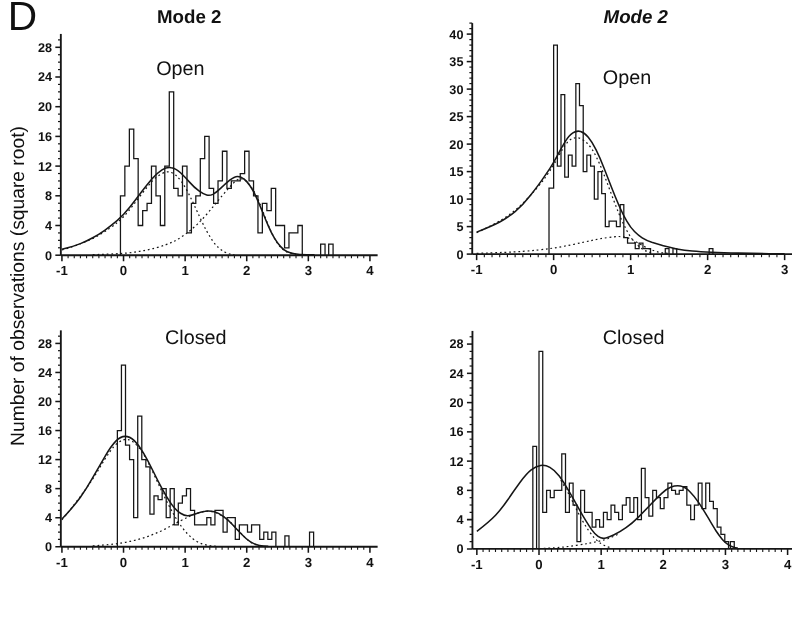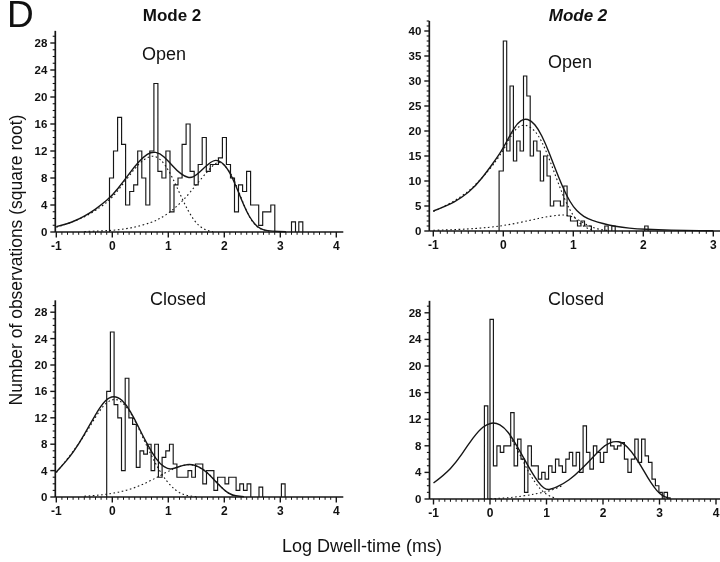--- a/index.html
+++ b/index.html
@@ -2,21 +2,21 @@
 <html><head>
 <meta charset="utf-8">
 <style>
   html,body{margin:0;padding:0;background:#fff;}
   .fig{
     position:relative;width:720px;height:562px;background:#fff;overflow:hidden;
     font-family:"Liberation Sans",sans-serif;color:#111;
   }
   .panel-letter{position:absolute;left:7px;top:-6px;font-size:37px;font-weight:400;letter-spacing:0;}
   .col-title{position:absolute;transform:translateX(-50%);font-size:17px;font-weight:bold;white-space:nowrap;}
-  .state-label{position:absolute;transform:translateX(-50%);font-size:18px;font-weight:400;white-space:nowrap;}
+  .state-label{position:absolute;transform:translateX(-50%);font-size:18px;font-weight:400;white-space:nowrap;margin-top:8px;}
   .y-label{position:absolute;left:16px;top:260px;transform:translate(-50%,-50%) rotate(-90deg);
     font-size:17.5px;white-space:nowrap;}
   .x-label{position:absolute;left:362px;top:546px;transform:translate(-50%,-50%);font-size:18px;white-space:nowrap;}
   svg.plots{position:absolute;left:0;top:0;}
   .tickx{font-family:"Liberation Sans",sans-serif;font-size:12px;font-weight:bold;fill:#111;}
   .ticky{font-family:"Liberation Sans",sans-serif;font-size:11.5px;font-weight:bold;fill:#111;}
 </style>
 </head>
 <body>
 
@@ -25,21 +25,20 @@
 
   <div class="col-title" style="left:172px;top:6px;">Mode 2</div>
   <div class="col-title" style="left:578px;top:6px;font-style:italic;">Mode 2</div>
 
   <div class="state-label" style="left:164px;top:44px;">Open</div>
   <div class="state-label" style="left:570px;top:52px;">Open</div>
   <div class="state-label" style="left:178px;top:289px;">Closed</div>
   <div class="state-label" style="left:576px;top:289px;">Closed</div>
 
   <div class="y-label">Number of observations (square root)</div>
-  <div class="x-label">Log Dwell-time (ms)</div>
 
   <svg class="plots" id="plots" width="720" height="562" viewBox="0 0 720 562">
       <g>
         <path d="M56.3 227.3 Q78.7 220.5 89.9 213.8 Q101.1 207.0 106.7 202.3 Q112.3 197.6 117.9 190.5 Q123.5 183.4 129.1 176.0 Q134.7 168.6 138.9 164.2 Q143.1 159.8 147.3 157.8 Q151.5 155.7 154.3 156.4 Q157.1 157.1 159.9 159.4 Q162.7 161.8 165.5 165.9 Q168.3 169.9 171.1 175.3 Q173.9 180.7 176.7 186.8 Q179.5 192.8 182.3 198.9 Q185.1 205.0 187.9 210.1 Q190.7 215.1 193.5 219.2 Q196.3 223.2 199.1 225.6 Q201.9 227.9 204.7 229.3 Q207.5 230.7 210.3 231.2 L213.1 231.7" fill="none" stroke="#161616" stroke-width="1.1" stroke-dasharray="1.6 2.6"></path>
         <path d="M84.3 231.5 Q101.1 231.0 109.5 230.5 Q117.9 230.0 126.3 228.6 Q134.7 227.3 143.1 224.9 Q151.5 222.6 157.1 219.9 Q162.7 217.2 168.3 213.1 Q173.9 209.1 179.5 203.7 Q185.1 198.3 190.7 191.5 Q196.3 184.8 201.9 178.0 Q207.5 171.3 211.7 166.9 Q215.9 162.5 218.7 162.5 Q221.5 162.5 224.3 165.2 Q227.1 167.9 229.9 172.3 Q232.7 176.7 235.5 183.4 Q238.3 190.2 241.1 197.6 Q243.9 205.0 246.7 211.1 Q249.5 217.2 252.3 221.2 Q255.1 225.3 257.9 227.3 Q260.7 229.3 264.9 230.3 L269.1 231.3" fill="none" stroke="#161616" stroke-width="1.1" stroke-dasharray="1.6 2.6"></path>
         <path d="M56.3 226.6 Q67.5 223.9 73.1 221.5 Q78.7 219.2 84.3 216.1 Q89.9 213.1 95.5 209.1 Q101.1 205.0 106.7 200.3 Q112.3 195.6 117.9 188.5 Q123.5 181.4 129.1 173.9 Q134.7 166.5 138.9 161.8 Q143.1 157.1 147.3 154.4 Q151.5 151.7 155.7 152.4 Q159.9 153.0 164.1 157.1 Q168.3 161.1 172.5 165.8 Q176.7 170.6 180.9 173.6 Q185.1 176.7 187.9 177.3 Q190.7 178.0 193.5 176.7 Q196.3 175.3 200.5 171.3 Q204.7 167.2 208.9 163.8 Q213.1 160.4 215.9 160.4 Q218.7 160.4 221.5 162.5 Q224.3 164.5 227.1 168.6 Q229.9 172.6 232.7 178.7 Q235.5 184.8 238.3 191.8 Q241.1 198.9 243.9 205.3 Q246.7 211.8 249.5 216.5 Q252.3 221.2 255.1 224.2 Q257.9 227.3 260.7 228.6 Q263.5 230.0 267.7 230.6 Q271.9 231.3 278.9 231.5 L285.9 231.7" fill="none" stroke="#161616" stroke-width="1.4"></path>
         <path d=" M109.5 232.0 L109.5 178.0 L113.5 178.0 L113.5 178.0 L113.5 151.0 L117.6 151.0 L117.6 151.0 L117.6 117.3 L121.6 117.3 L121.6 117.3 L121.6 144.3 L125.6 144.3 L125.6 144.3 L125.6 205.0 L129.7 205.0 L129.7 205.0 L129.7 191.5 L133.7 191.5 L133.7 191.5 L133.7 184.8 L137.7 184.8 L137.7 184.8 L137.7 151.0 L141.8 151.0 L141.8 151.0 L141.8 178.0 L145.8 178.0 L145.8 178.0 L145.8 205.0 L149.8 205.0 L149.8 205.0 L149.8 151.0 L153.9 151.0 L153.9 151.0 L153.9 83.5 L157.9 83.5 L157.9 83.5 L157.9 171.3 L161.9 171.3 L161.9 171.3 L161.9 178.0 L165.9 178.0 L165.9 178.0 L165.9 151.0 L170.0 151.0 L170.0 151.0 L170.0 211.8 L174.0 211.8 L174.0 211.8 L174.0 184.8 L178.0 184.8 L178.0 184.8 L178.0 178.0 L182.1 178.0 L182.1 178.0 L182.1 144.3 L186.1 144.3 L186.1 144.3 L186.1 124.0 L190.1 124.0 L190.1 124.0 L190.1 171.3 L194.2 171.3 L194.2 171.3 L194.2 184.8 L198.2 184.8 L198.2 184.8 L198.2 164.5 L202.2 164.5 L202.2 164.5 L202.2 137.5 L206.3 137.5 L206.3 137.5 L206.3 171.3 L210.3 171.3 L210.3 171.3 L210.3 164.5 L214.3 164.5 L214.3 164.5 L214.3 164.5 L218.4 164.5 L218.4 164.5 L218.4 157.8 L222.4 157.8 L222.4 157.8 L222.4 137.5 L226.4 137.5 L226.4 137.5 L226.4 164.5 L230.5 164.5 L230.5 164.5 L230.5 178.0 L234.5 178.0 L234.5 178.0 L234.5 211.8 L238.5 211.8 L238.5 211.8 L238.5 184.8 L242.6 184.8 L242.6 184.8 L242.6 191.5 L246.6 191.5 L246.6 191.5 L246.6 171.3 L250.6 171.3 L250.6 171.3 L250.6 205.0 L254.7 205.0 L254.7 205.0 L254.7 205.0 L258.7 205.0 L258.7 205.0 L258.7 225.3 L262.7 225.3 L262.7 225.3 L262.7 211.8 L266.7 211.8 L266.7 211.8 L266.7 211.8 L270.8 211.8 L270.8 211.8 L270.8 205.0 L274.8 205.0 L274.8 232.0 M291.5 232.0 L291.5 221.9 L295.5 221.9 L295.5 232.0 M298.8 232.0 L298.8 221.9 L302.8 221.9 L302.8 232.0" fill="none" stroke="#161616" stroke-width="1.15" stroke-linejoin="miter"></path>
         <g>
           <line x1="55.3" y1="30.849999999999994" x2="55.3" y2="232" stroke="#161616" stroke-width="1.7"></line>
           <line x1="55.3" y1="232" x2="343.3" y2="232" stroke="#161616" stroke-width="1.7"></line>

